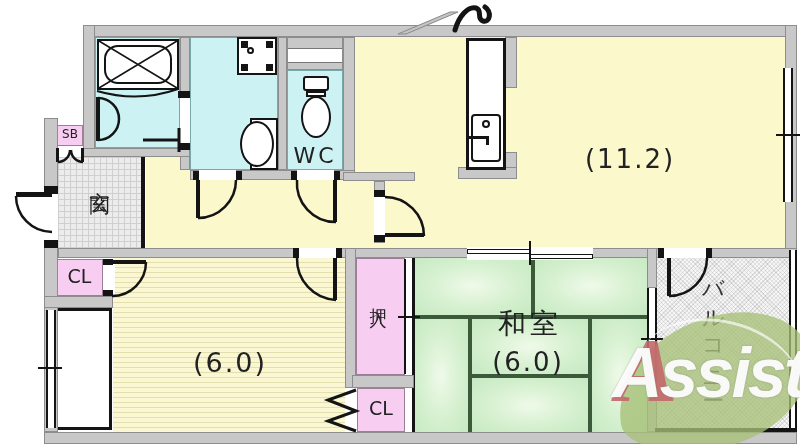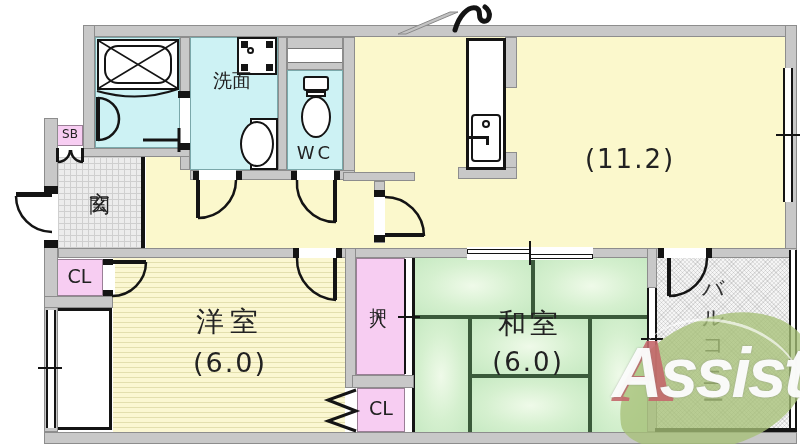--- a/index.html
+++ b/index.html
@@ -178,29 +178,27 @@
     </g>
     <path d="M 356 390 L 328 400 L 356 411 L 328 421 L 356 431" fill="none" stroke="#141414" stroke-width="3"></path>
     <path d="M 99 41 L 177 88 M 177 41 L 99 88" stroke="#141414" stroke-width="1.5"></path>
     <path d="M 97 91 Q 138 103 178 89" fill="none" stroke="#141414" stroke-width="2"></path>
     <path d="M 143 140 L 179 140 M 179 128 L 179 152" stroke="#141414" stroke-width="3"></path>
     <polygon points="398,34 450,12 458,12 406,34" fill="#c3c3c3" stroke="#8a8a8a" stroke-width="1"></polygon>
     <path d="M 455 30 C 459 16 468 6 476 8 C 483 10 476 19 483 21 C 490 23 492 12 485 7" fill="none" stroke="#141414" stroke-width="5" stroke-linecap="round"></path>
   </svg>
 
   <div class="lbl ctr" style="left:184px;top:70px;width:96px;font-size:19px;">
-    <div>洗面</div>
   </div>
-  <div class="lbl ctr" style="left:287px;top:143px;width:56px;font-size:18px;letter-spacing:3px;">WC</div>
+  <div class="lbl ctr" style="left:287px;top:143px;width:56px;font-size:22px;letter-spacing:3px;">WC</div>
   <div class="lbl ctr" style="left:540px;top:145px;width:180px;font-size:26px;letter-spacing:2px;text-align:center;">(11.2)</div>
   <div class="lbl vert" style="left:88px;top:176px;height:66px;font-size:20px;letter-spacing:4px;">玄関</div>
   <div class="lbl" style="left:58px;top:128px;width:24px;font-size:12px;font-weight:normal;text-align:center;">SB</div>
   <div class="lbl ctr" style="left:56px;top:266px;width:47px;font-size:19px;">CL</div>
   <div class="lbl ctr" style="left:357px;top:398px;width:48px;font-size:19px;">CL</div>
-  <div class="lbl ctr" style="left:140px;top:306px;width:180px;font-size:28px;letter-spacing:6px;">洋室</div>
   <div class="lbl ctr" style="left:140px;top:347px;width:180px;font-size:27px;letter-spacing:2px;">(6.0)</div>
   <div class="lbl vert" style="left:368px;top:294px;height:76px;font-size:17px;letter-spacing:3px;">押入</div>
   <div class="lbl ctr" style="left:440px;top:308px;width:180px;font-size:28px;letter-spacing:4px;">和室</div>
   <div class="lbl ctr" style="left:438px;top:348px;width:180px;font-size:26px;letter-spacing:2px;">(6.0)</div>
   <div class="lbl vert" style="left:701px;top:264px;height:180px;font-size:22px;letter-spacing:6px;color:#333;">バルコニー</div>
 
   <div class="abs" style="left:608px;top:310px;width:200px;height:140px;">
     <div style="position:absolute;left:8px;top:6px;width:196px;height:132px;
          background:rgba(167,192,119,0.78);border-radius:62% 38% 55% 45% / 72% 38% 62% 28%;transform:rotate(-8deg);"></div>
     <div style="position:absolute;left:26px;top:10px;width:170px;height:120px;

